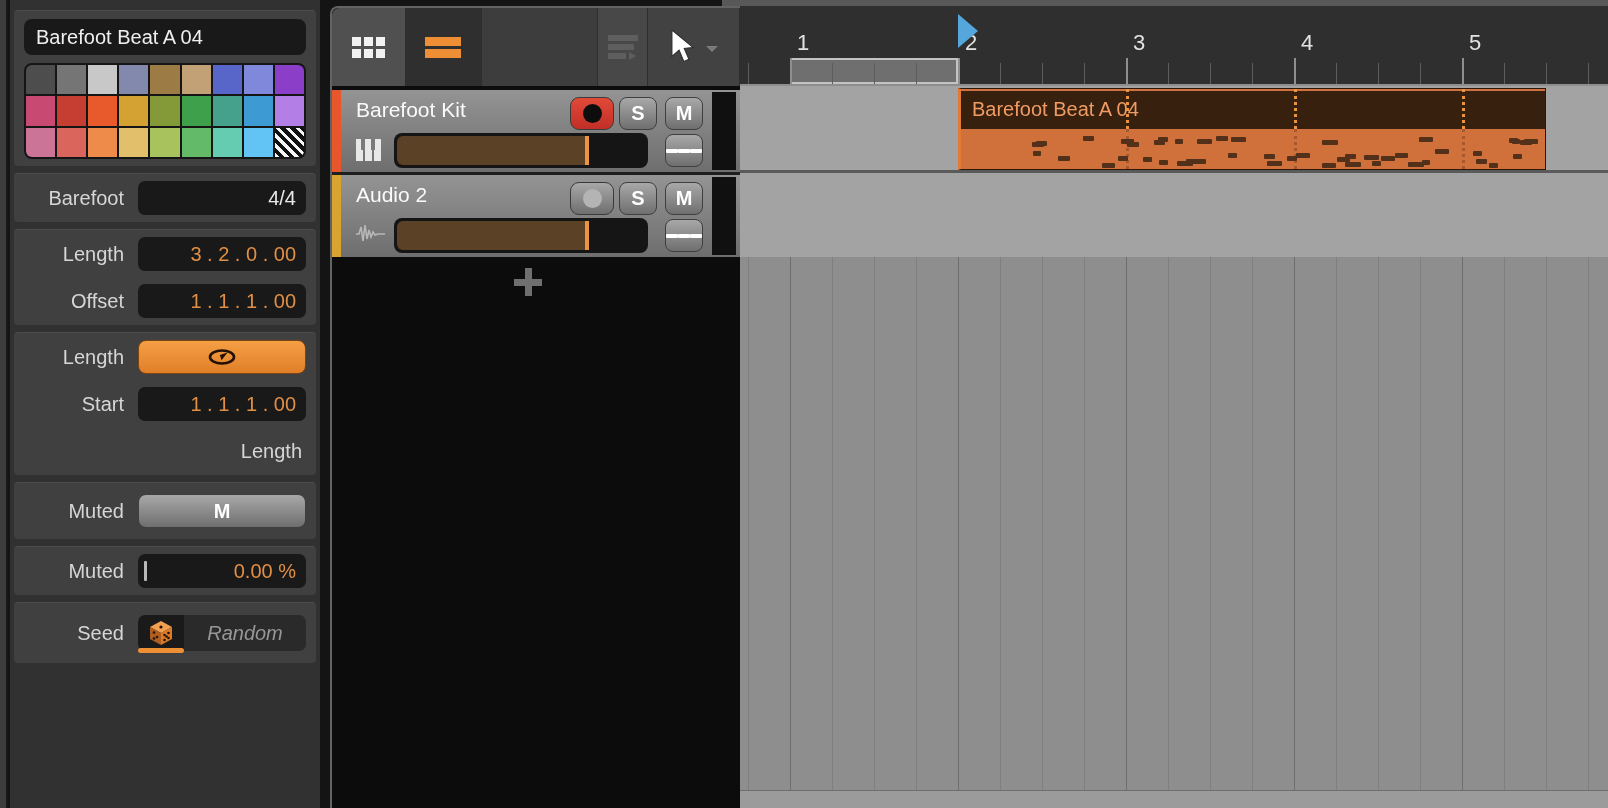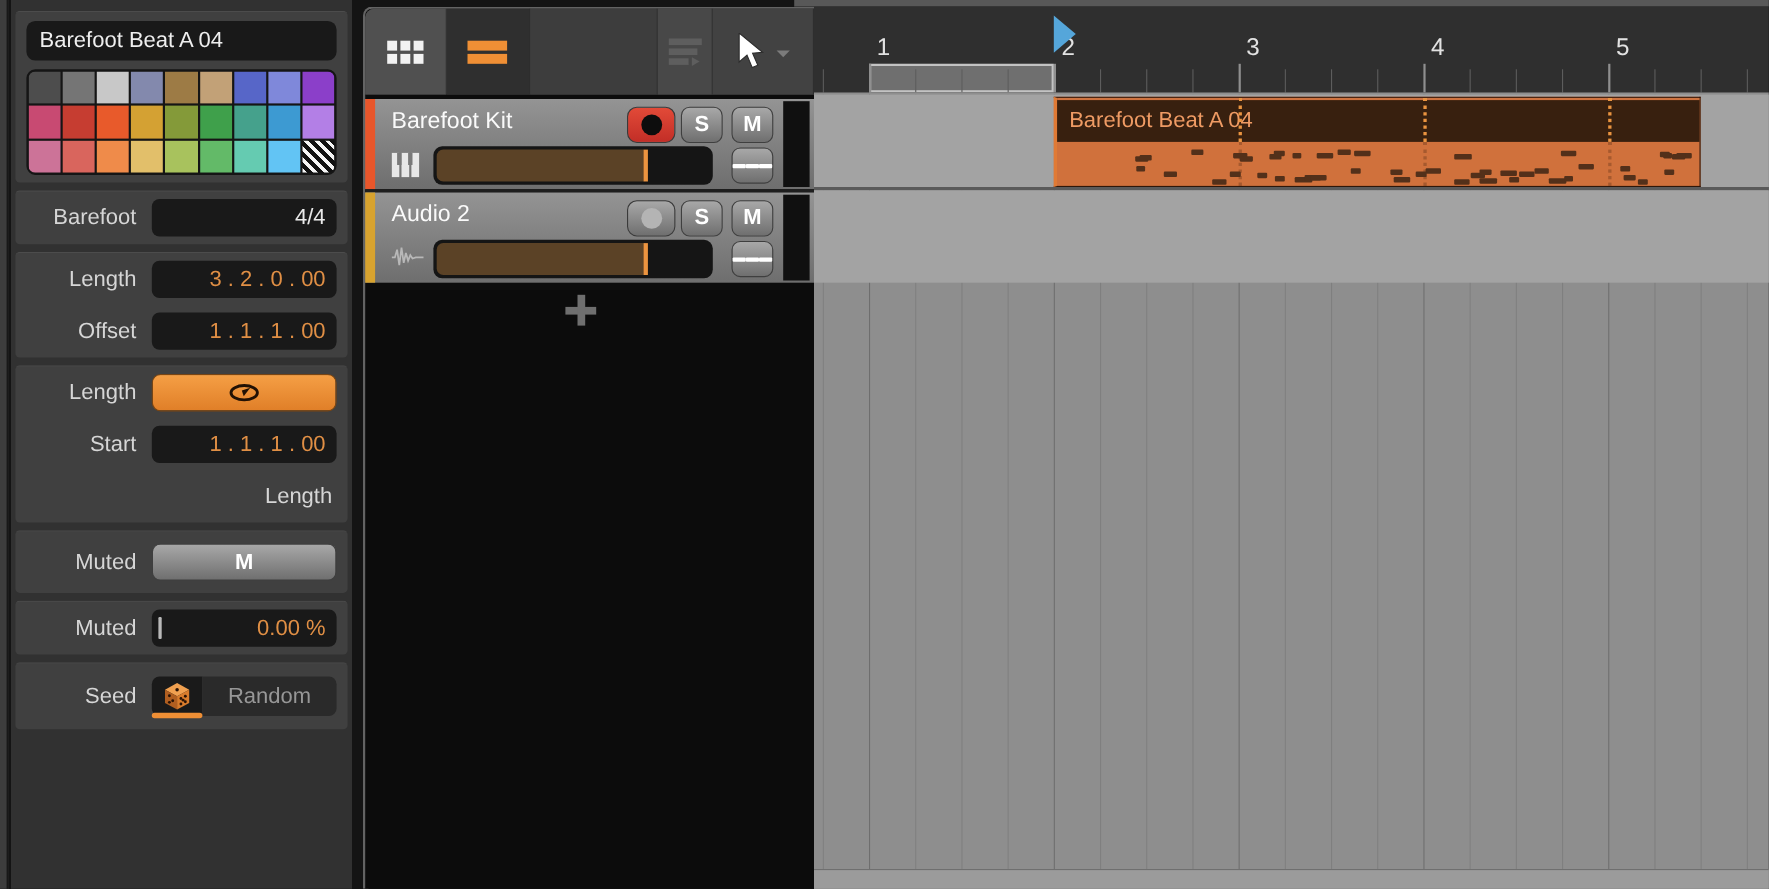--- a/index.html
+++ b/index.html
@@ -34,21 +34,21 @@
   #sec-seed { padding:12px 0; }
   .btn-orange { background:linear-gradient(#f59f45,#e07f28); border-radius:8px; display:flex;
                 align-items:center; justify-content:center; border:1px solid #7a4512; }
   .btn-gray { background:linear-gradient(#a8a8a8,#6f6f6f); border-radius:8px; display:flex;
               align-items:center; justify-content:center; border:1px solid #3f3f3f;
               color:#ffffff; font-size:20px; font-weight:bold; }
   #accent-tick { position:absolute; left:6px; top:7px; width:3px; height:20px; background:#b9b9b9; border-radius:1px; }
   #seed-ctrl { display:flex; height:36px; }
   #seed-dice-box { width:46px; background:#1a1a1a; border-radius:7px 0 0 7px; display:flex; align-items:center; justify-content:center; }
   #seed-value { flex:1; background:#2a2a2a; border-radius:0 7px 7px 0; color:#979797; font-size:20px;
-                display:flex; align-items:center; justify-content:center; }
+                display:flex; align-items:center; justify-content:center;font-style:italic; }
   #seed-underline { position:absolute; left:0; bottom:-2px; width:46px; height:5px; background:#ef8f35; border-radius:3px; }
 
   
   #track-panel { left:330px; top:6px; width:410px; height:802px; background:#0c0c0c;
                  border-top:2px solid #636363; border-left:2px solid #636363; border-radius:8px 0 0 0; }
   #toolbar { position:absolute; left:0; top:0; width:100%; height:78px; display:flex; background:#3d3d3d; border-radius:8px 0 0 0; }
   .tseg { height:100%; display:flex; align-items:center; justify-content:center; border-right:1px solid #2e2e2e; }
   #btn-grid-view { width:74px; background:#505050; border-radius:8px 0 0 0; }
   #btn-arranger-view { width:76px; background:#2f2f2f; }
   #tb-spacer { width:117px; background:#3d3d3d; }

